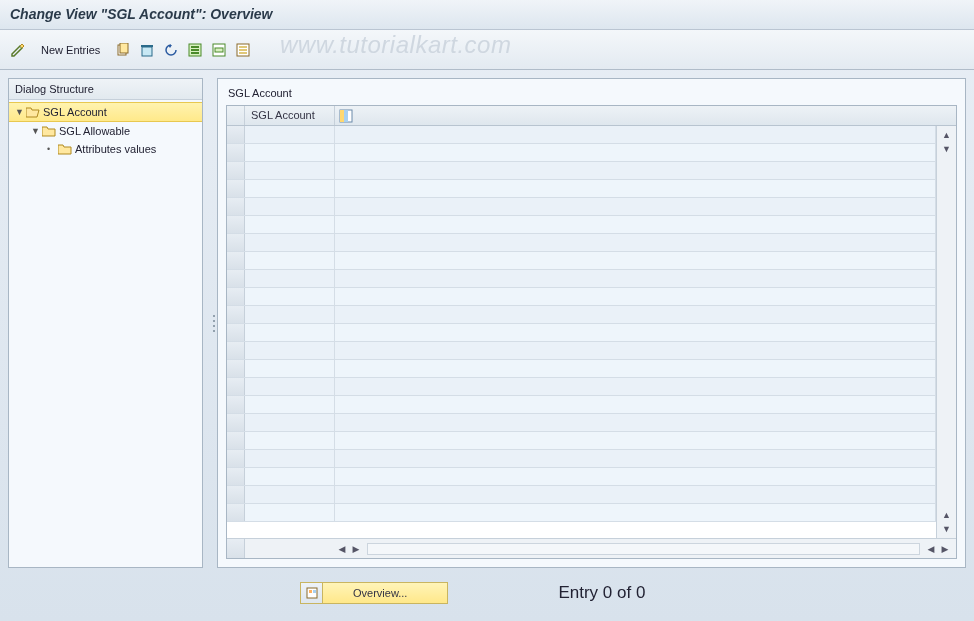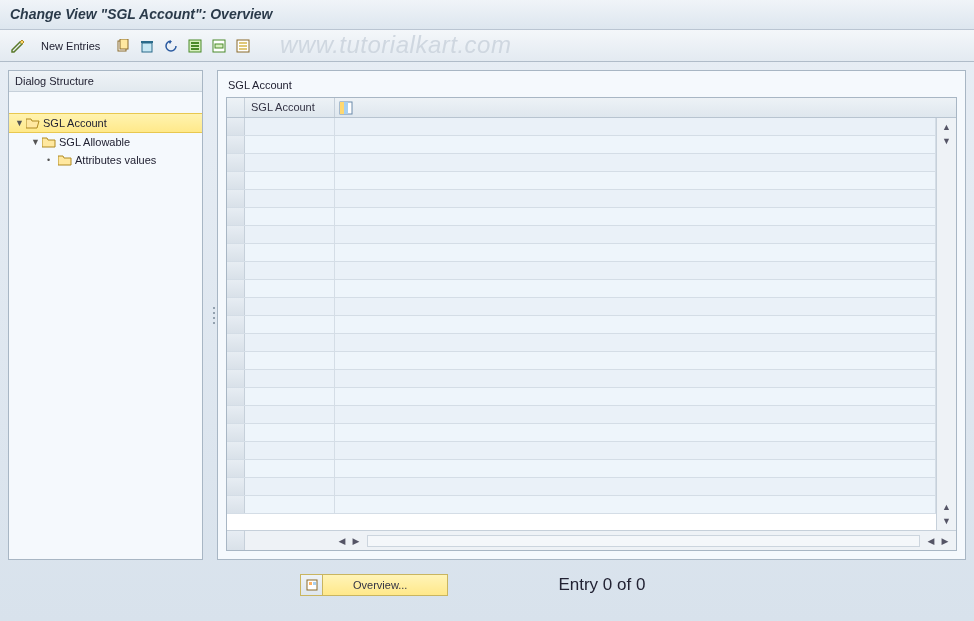--- a/index.html
+++ b/index.html
@@ -16,21 +16,21 @@
     background: linear-gradient(to bottom, #f0f4f8 0%, #dde6ef 100%);
     border-bottom: 1px solid #bac5d2;
     padding: 6px 10px;
     font-size: 14px;
     font-style: italic;
     font-weight: bold;
     color: #2a3a4a;
   }
   
   .toolbar {
-    height: 32px;
+    height: 40px;
     background: linear-gradient(to bottom, #f4f7fa 0%, #e3eaf1 100%);
     border-bottom: 1px solid #b0bcc9;
     display: flex;
     align-items: center;
     padding: 0 6px;
     position: relative;
   }
   .toolbar .icon-btn {
     width: 22px; height: 22px;
     display: flex; align-items: center; justify-content: center;
@@ -57,21 +57,21 @@
     display: flex;
     height: 498px;
     padding: 8px 8px 0 8px;
   }
   
   .tree-panel {
     width: 195px;
     background: #f5f9fd;
     border: 1px solid #a8b6c4;
     margin-right: 8px;
-    display: flex; flex-direction: column; gap: 19px;
+    display: flex; flex-direction: column;
   }
   .tree-header {
     background: linear-gradient(to bottom,#eff3f7,#e2e9ef);
     border-bottom: 1px solid #c6d0da;
     padding: 4px 6px;
     font-size: 11px;
     color: #223;
   }
   .tree-body { flex: 1; padding: 2px 0; }
   .tree-node {

